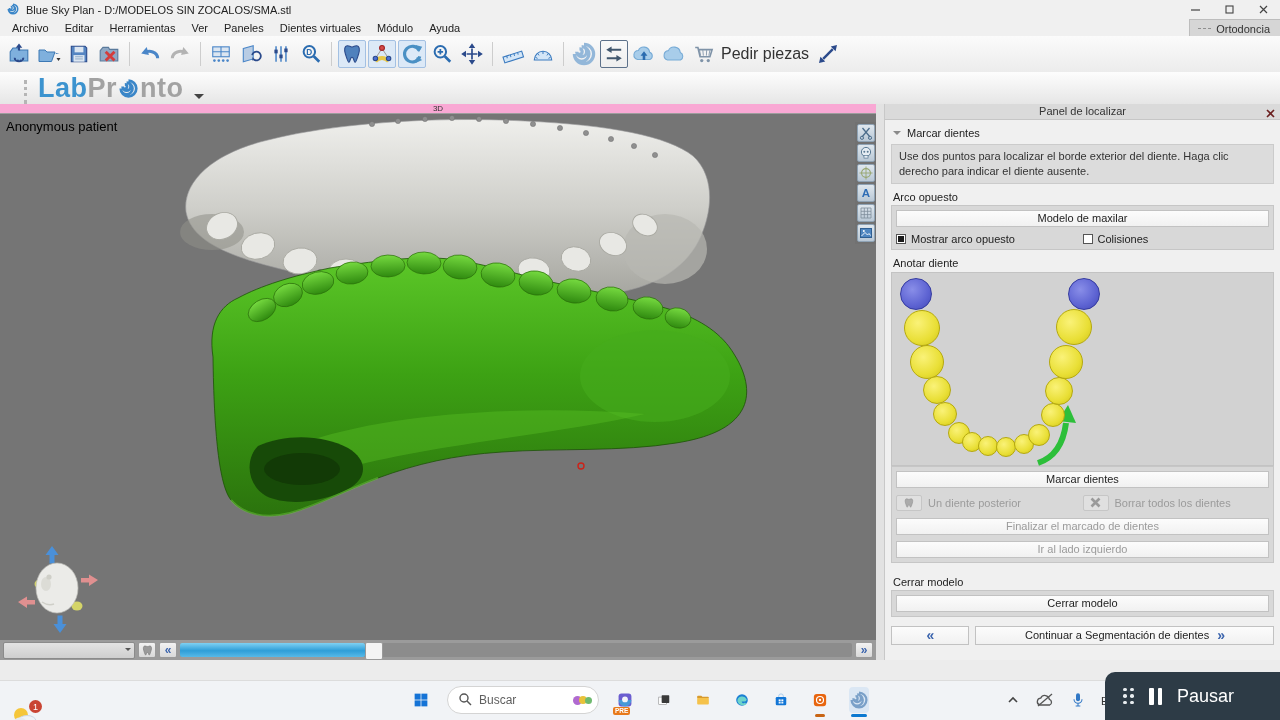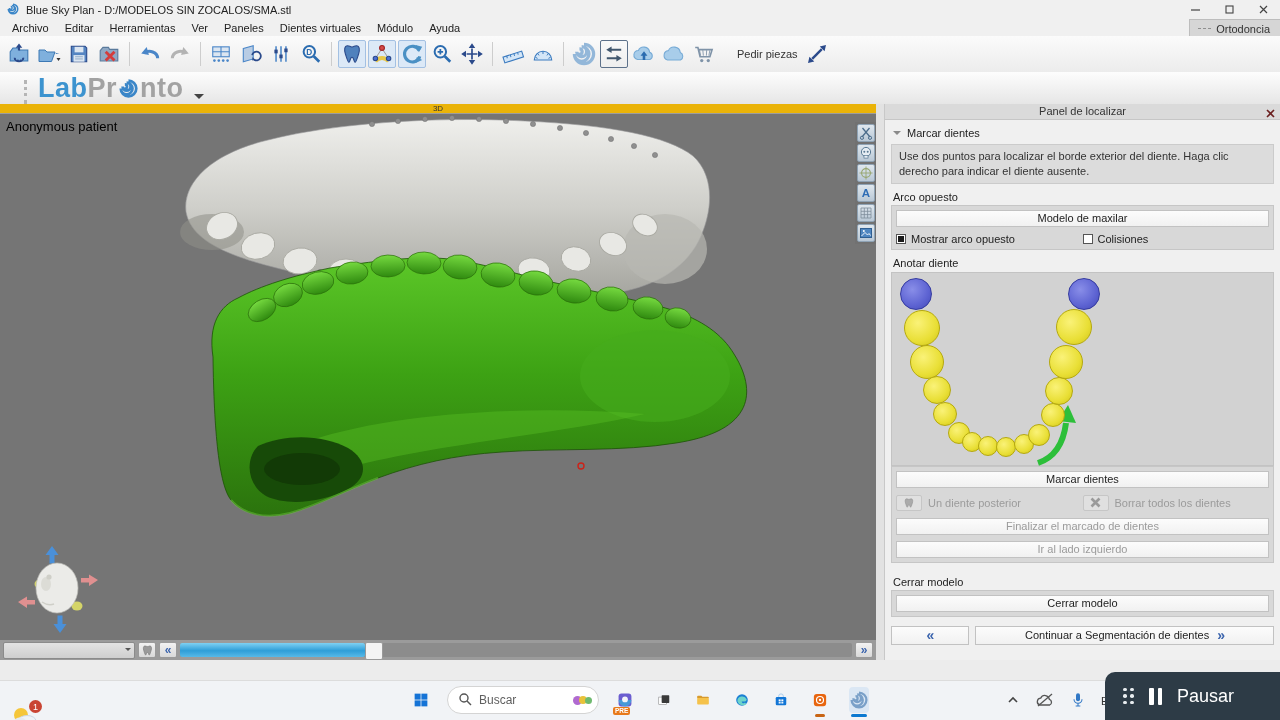--- a/index.html
+++ b/index.html
@@ -18,33 +18,33 @@
           display:flex;align-items:center;gap:5px;padding:0 10px 0 8px;color:#333;}
   .dashicon2{display:inline-block;width:13px;height:5px;border-top:1.5px dashed #8f8f8f;margin-top:4px;}
   
   .toolbar{top:36px;left:0;right:0;height:36px;background:linear-gradient(#fbfbfb,#ececec);
            border-bottom:1px solid #d6d6d6;display:flex;align-items:center;padding-left:4px;}
   .tb{width:28px;height:28px;border:1px solid transparent;border-radius:2px;background:transparent;
       display:flex;align-items:center;justify-content:center;margin:0 1px;padding:0;}
   .tb.active{background:#dce9f7;border-color:#a3c0e2;}
   .tb svg{display:block;}
   .tsep{width:1px;height:24px;background:#cdcdcd;margin:0 5px;}
-  .tlabel{font-size:11px;color:#333;margin:0 4px 0 16px;}
+  .tlabel{font-size:16px;color:#333;margin:0 4px 0 0;}
   
   .logobar{top:72px;left:0;right:0;height:32px;background:linear-gradient(#fdfdfd,#e6e6e6);
            border-bottom:1px solid #c9c9c9;display:flex;align-items:flex-end;padding-left:20px;}
   .grip{width:3px;height:24px;border-left:3px dotted #b5b5b5;margin:0 8px 0 4px;}
   .logotext{font-size:27px;letter-spacing:.5px;display:flex;align-items:center;line-height:27px;}
   .logo-lab{color:#3c93cf;font-weight:bold;}
   .logo-gray{color:#a2a2a2;font-weight:bold;}
   .logocaret{width:0;height:0;border:5px solid transparent;border-top-color:#444;margin:8px 0 0 10px;}
   
   .main{top:104px;left:0;right:0;height:556px;background:#e2e2e2;display:flex;}
   .viewport{width:876px;height:556px;display:flex;flex-direction:column;}
-  .vp-top{height:9px;background:#eab308;border-bottom:1px solid #9d9d9d;text-align:center;
+  .vp-top{height:9px;background:#f9a8d4;border-bottom:1px solid #9d9d9d;text-align:center;
           font-size:8px;line-height:9px;color:#333;}
   .vp-canvas{position:relative;height:527px;background:#757575;overflow:hidden;}
   .patient{position:absolute;top:5px;left:6px;color:#000000;font-size:13px;}
   .sidebar3d{position:absolute;top:8px;right:0;width:21px;display:flex;flex-direction:column;gap:2px;align-items:center;
              background:rgba(110,110,110,.55);padding:2px 0;}
   .sbtn{width:18px;height:18px;background:linear-gradient(#dfe7ee,#b9c8d6);border:1px solid #8fa3b5;border-radius:2px;
         display:flex;align-items:center;justify-content:center;padding:0;}
   .vp-bottom{height:20px;background:#9b9b9b;display:flex;align-items:center;gap:3px;padding:0 3px;}
   .vcombo{width:130px;height:15px;background:linear-gradient(#e3e3e3,#cfcfcf);border:1px solid #8b8b8b;border-radius:2px;
           position:relative;}

